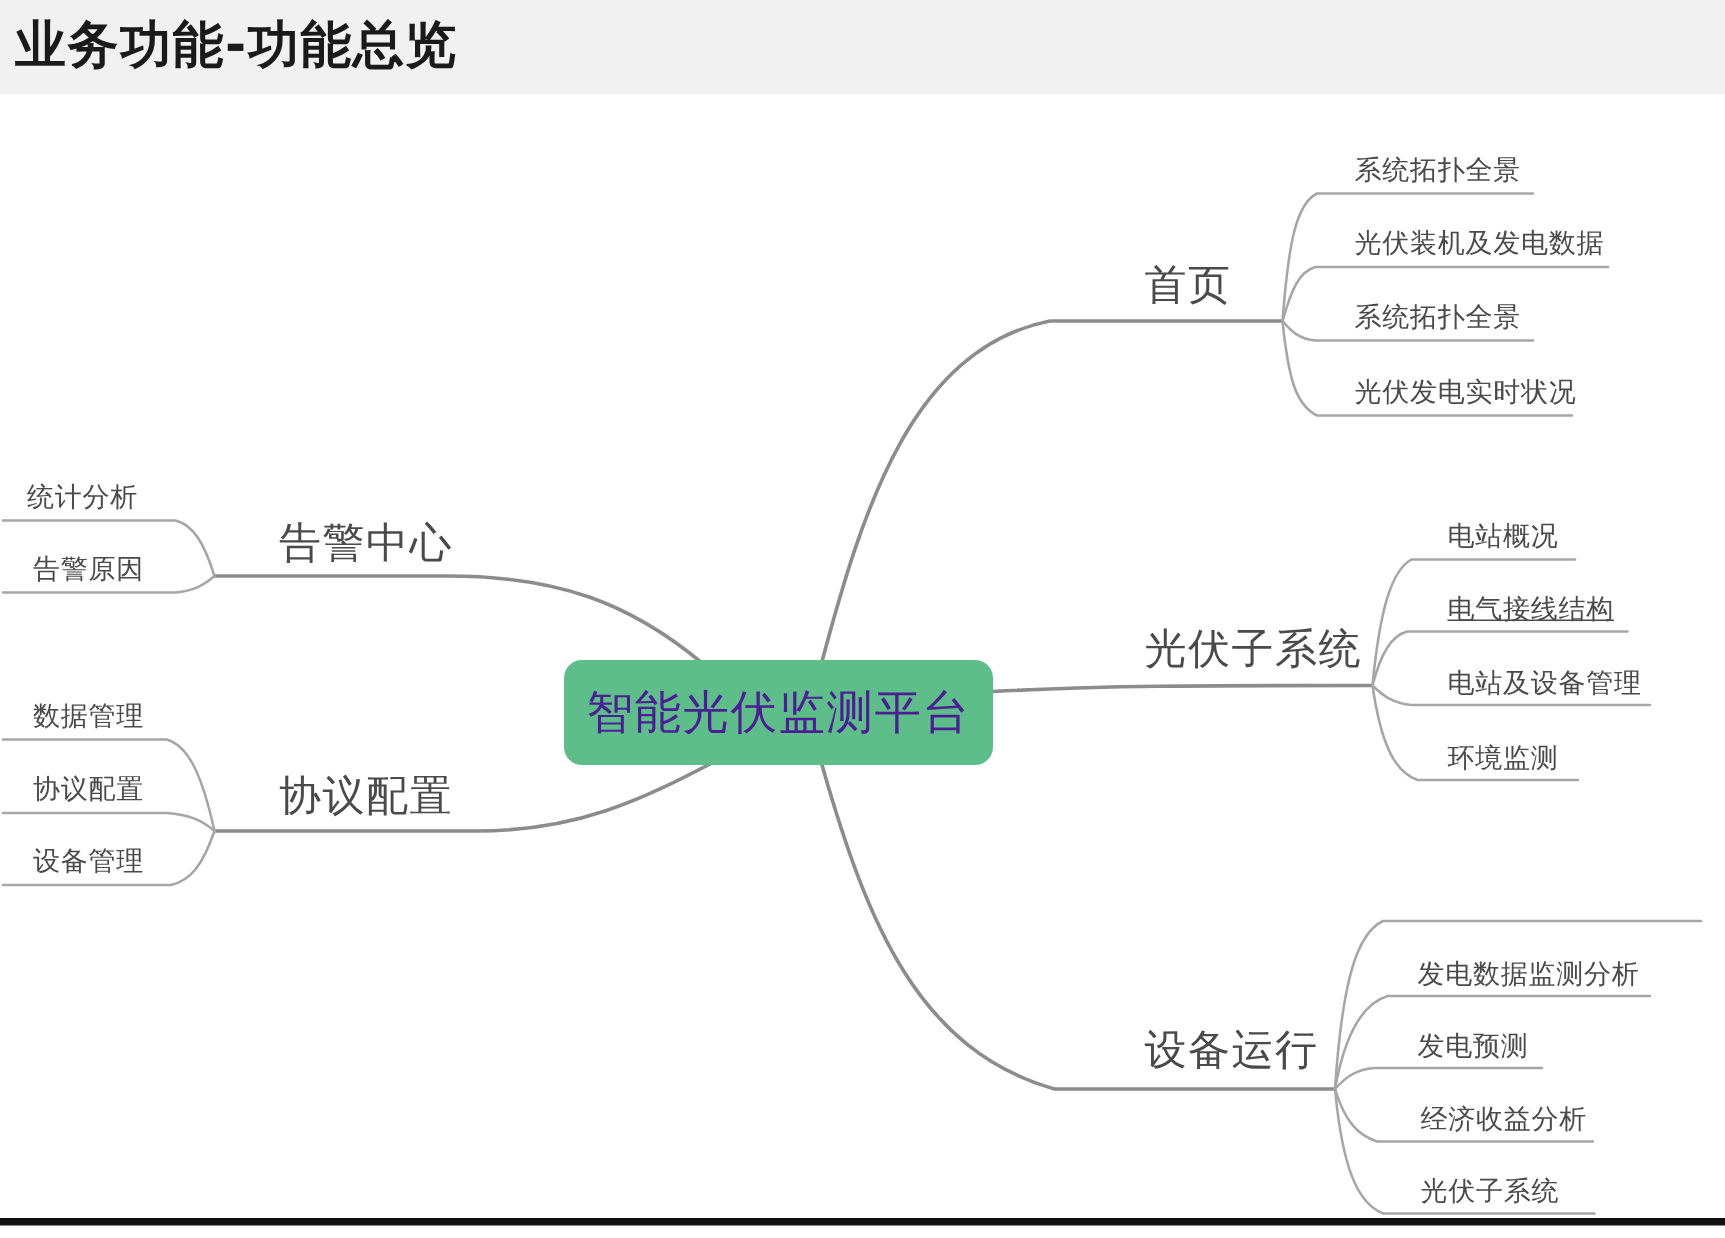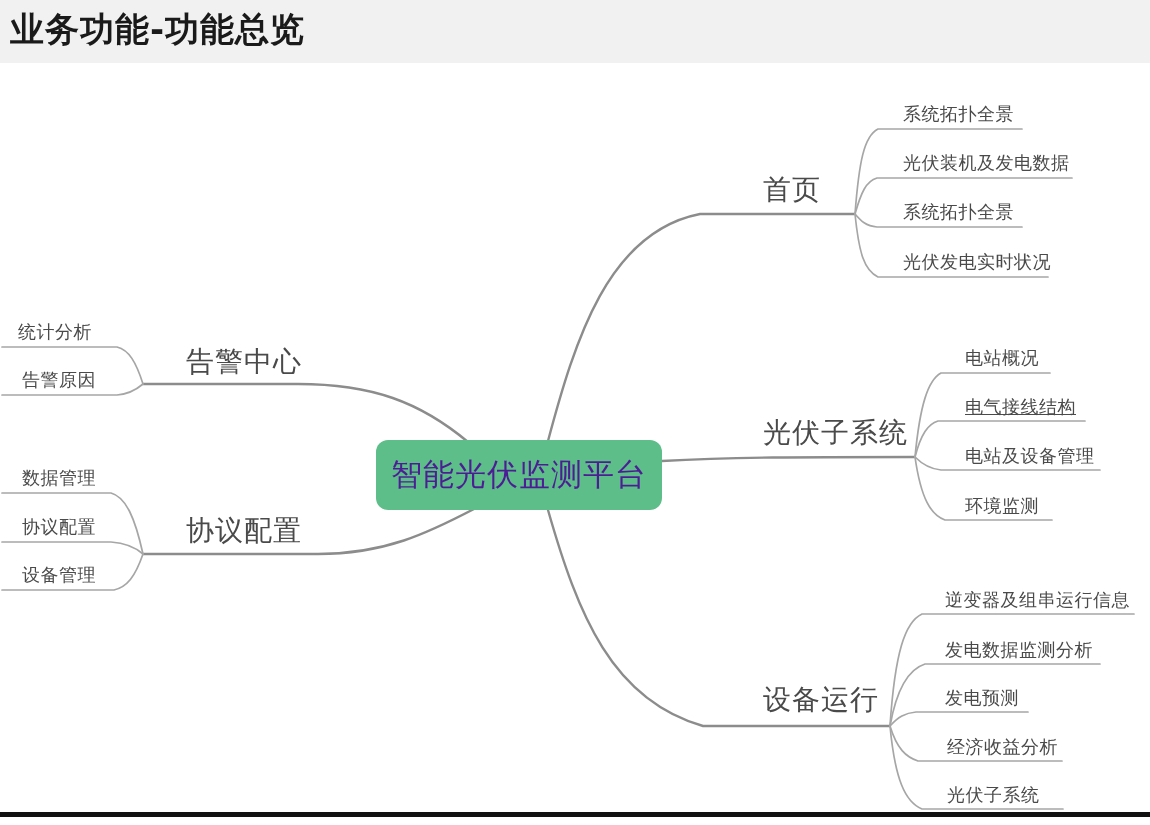--- a/index.html
+++ b/index.html
@@ -82,21 +82,20 @@
   <div class="label-l2" style="left:903px; top:103px;">系统拓扑全景</div>
   <div class="label-l2" style="left:903px; top:152px;">光伏装机及发电数据</div>
   <div class="label-l2" style="left:903px; top:201px;">系统拓扑全景</div>
   <div class="label-l2" style="left:903px; top:251px;">光伏发电实时状况</div>
 
   <div class="label-l2" style="left:965px; top:347px;">电站概况</div>
   <div class="label-l2" style="left:965px; top:396px;text-decoration:underline;">电气接线结构</div>
   <div class="label-l2" style="left:965px; top:445px;">电站及设备管理</div>
   <div class="label-l2" style="left:965px; top:495px;">环境监测</div>
 
-  <div class="label-l2" style="left:945px; top:589px;">逆变器及组串运行信息</div>
   <div class="label-l2" style="left:945px; top:639px;">发电数据监测分析</div>
   <div class="label-l2" style="left:945px; top:687px;">发电预测</div>
   <div class="label-l2" style="left:947px; top:736px;">经济收益分析</div>
   <div class="label-l2" style="left:947px; top:784px;">光伏子系统</div>
 
   <div class="label-l2" style="left:18px; top:321px;">统计分析</div>
   <div class="label-l2" style="left:22px; top:369px;">告警原因</div>
 
   <div class="label-l2" style="left:22px; top:467px;">数据管理</div>
   <div class="label-l2" style="left:22px; top:516px;">协议配置</div>

